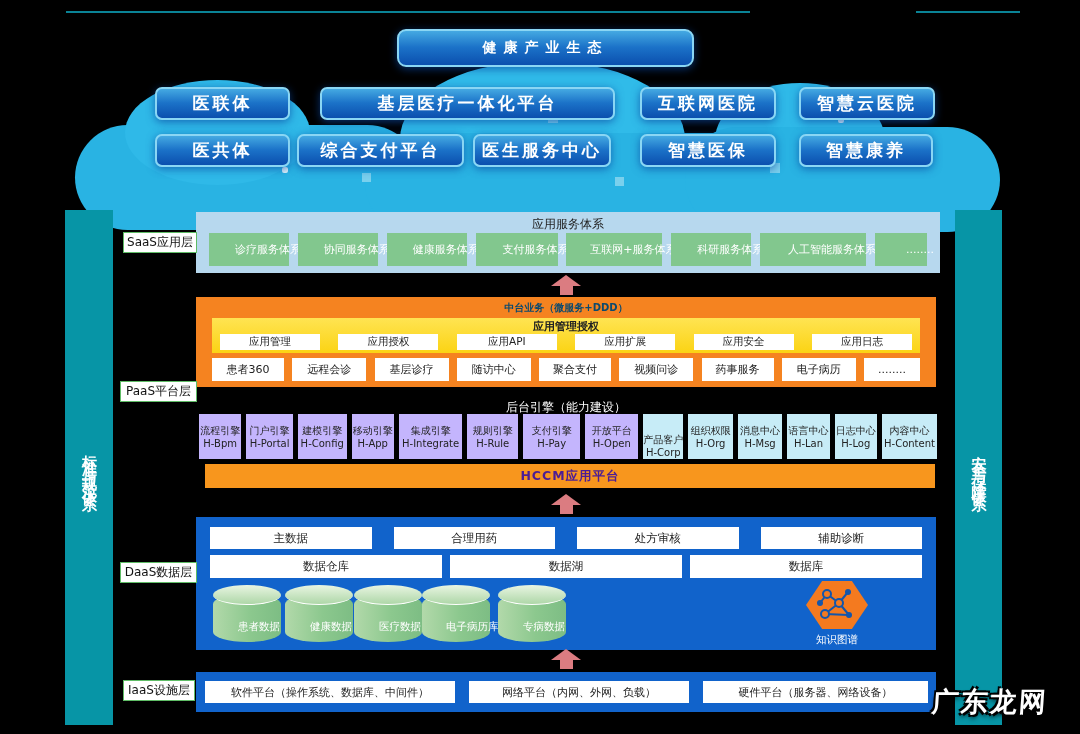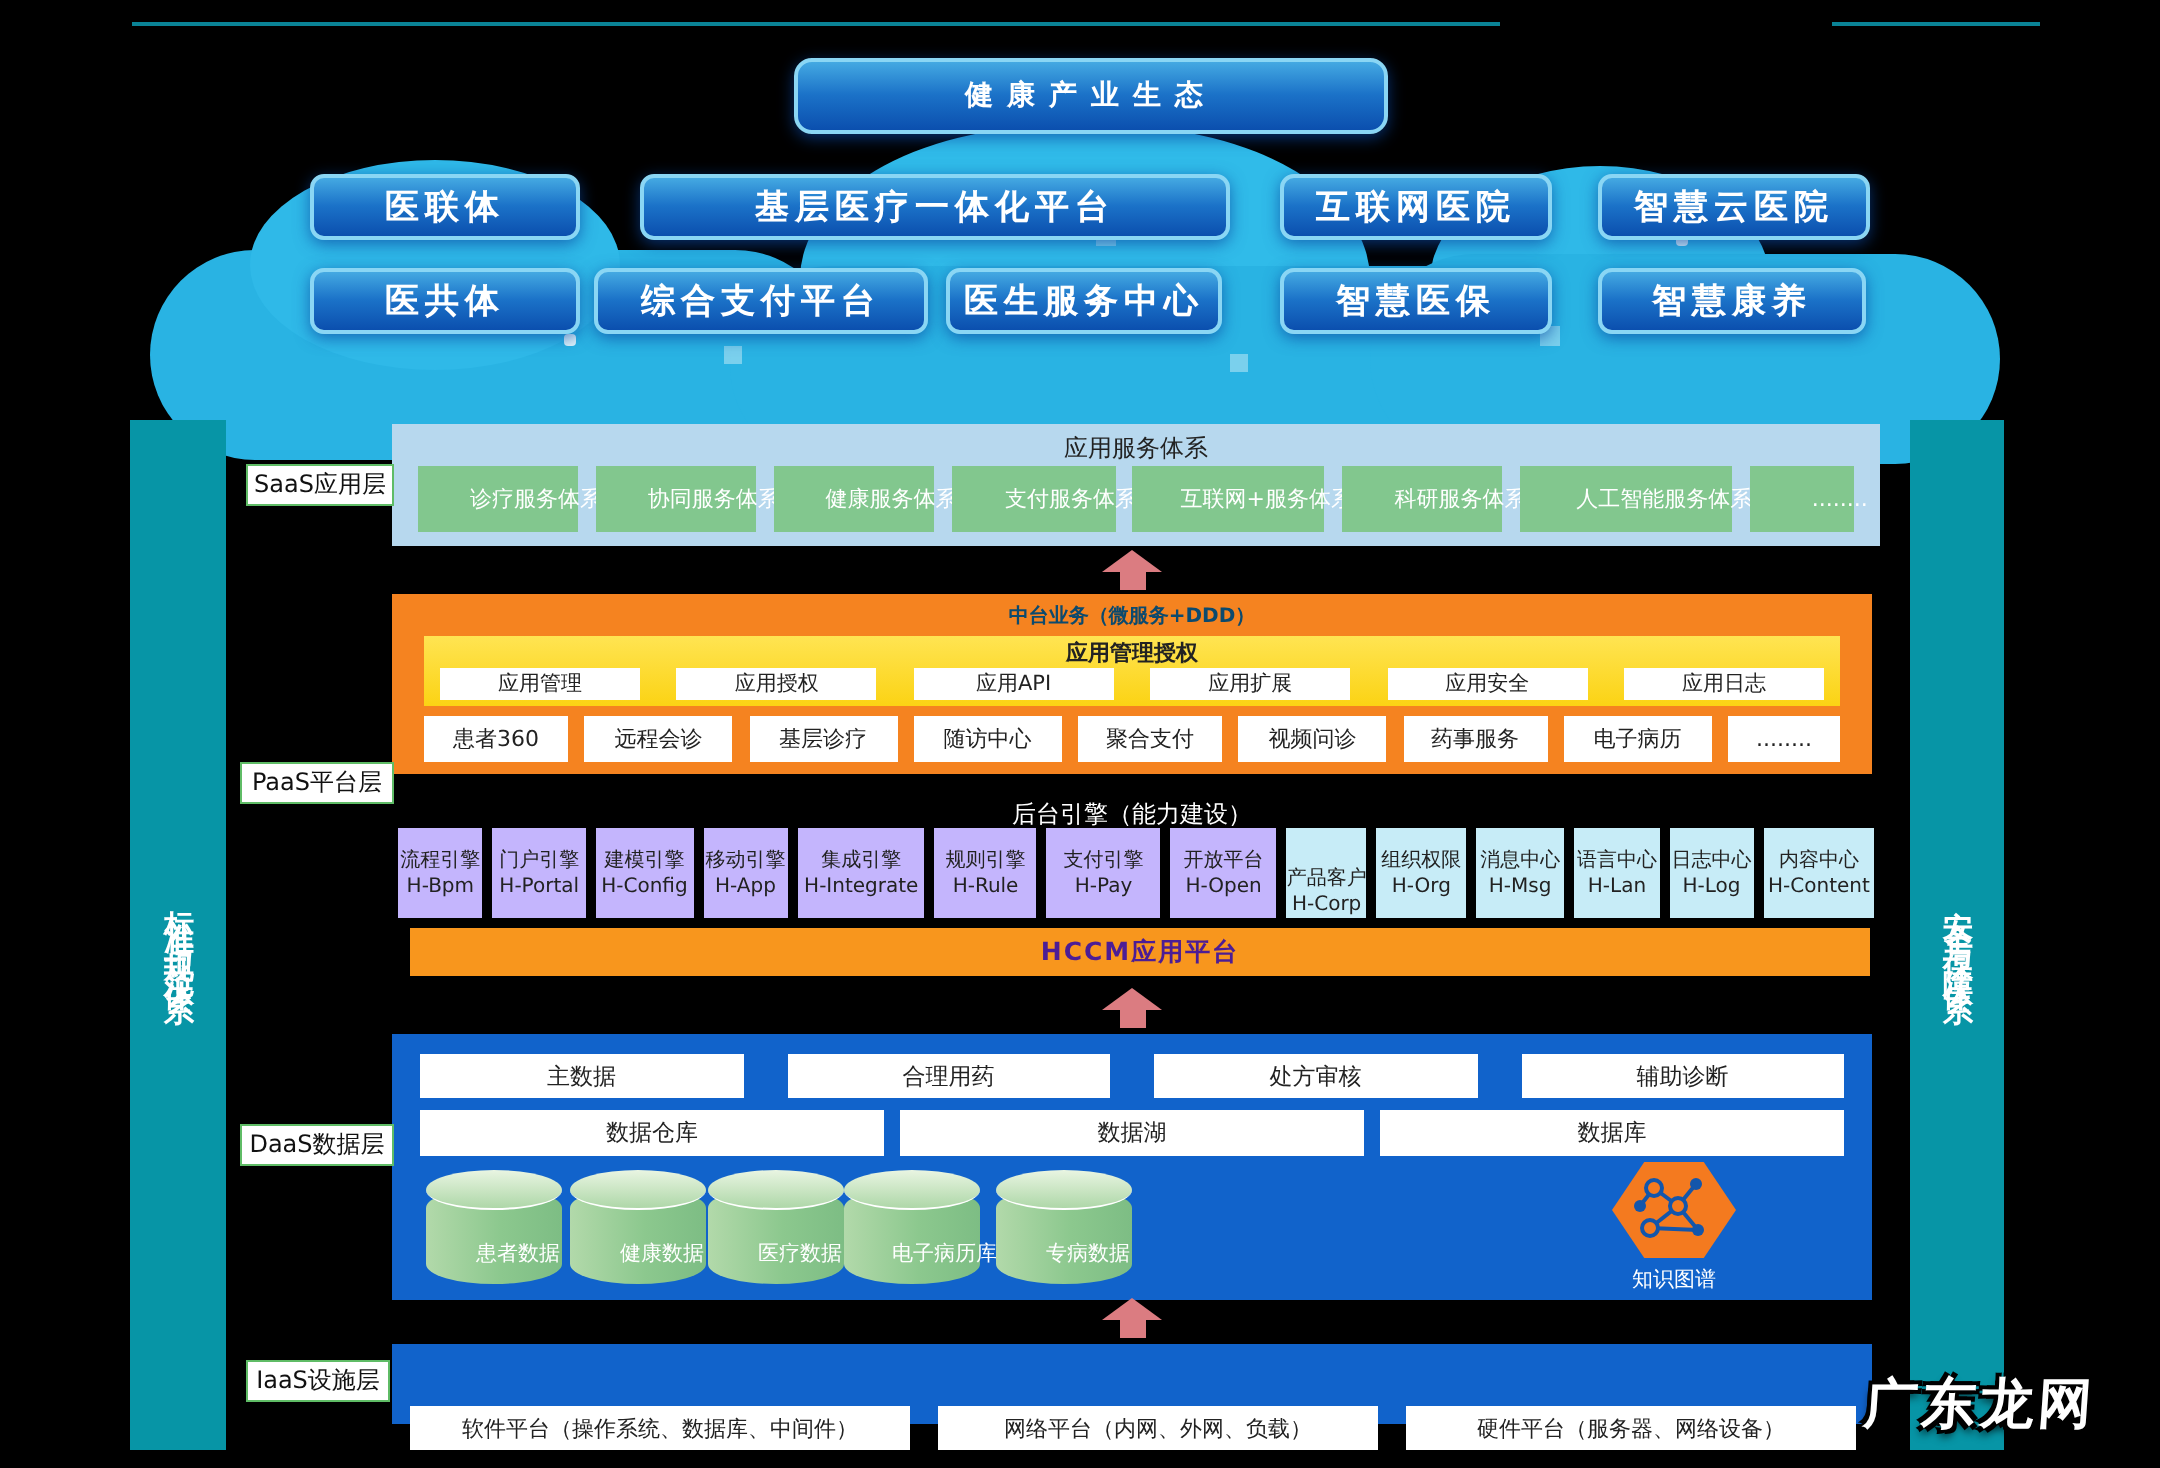--- a/index.html
+++ b/index.html
@@ -94,21 +94,21 @@
 
   .hexwrap { position:absolute; left:610px; top:64px; width:62px; text-align:center; }
   .hex { width:62px; height:48px; background:#f47a1f;
     clip-path:polygon(26% 0,74% 0,100% 50%,74% 100%,26% 100%,0 50%);
     display:flex; align-items:center; justify-content:center; }
   .hexwrap .kg-label { display:block; margin-top:4px; color:#fff; font-size:10.5px; white-space:nowrap; }
 
   
   .iaas { left:196px; top:672px; width:740px; height:40px; background:#1163cb; }
   .iaas-items { position:absolute; left:9px; right:8px; top:9px; height:22px;
-    display:flex; justify-content:space-between;margin-top:22px; }
+    display:flex; justify-content:space-between; }
   .iaas-items .wbox { font-size:11px; }
 
   .watermark { position:absolute; left:932px; top:684px; z-index:9; color:#fff;
     font-size:27px; font-weight:bold; letter-spacing:2px; white-space:nowrap;
     text-shadow:2px 2px 0 #000,-2px -2px 0 #000,2px -2px 0 #000,-2px 2px 0 #000,0 3px 5px #000;
     transform:skewX(-4deg); }
 </style>
 </head>
 <body>
 

